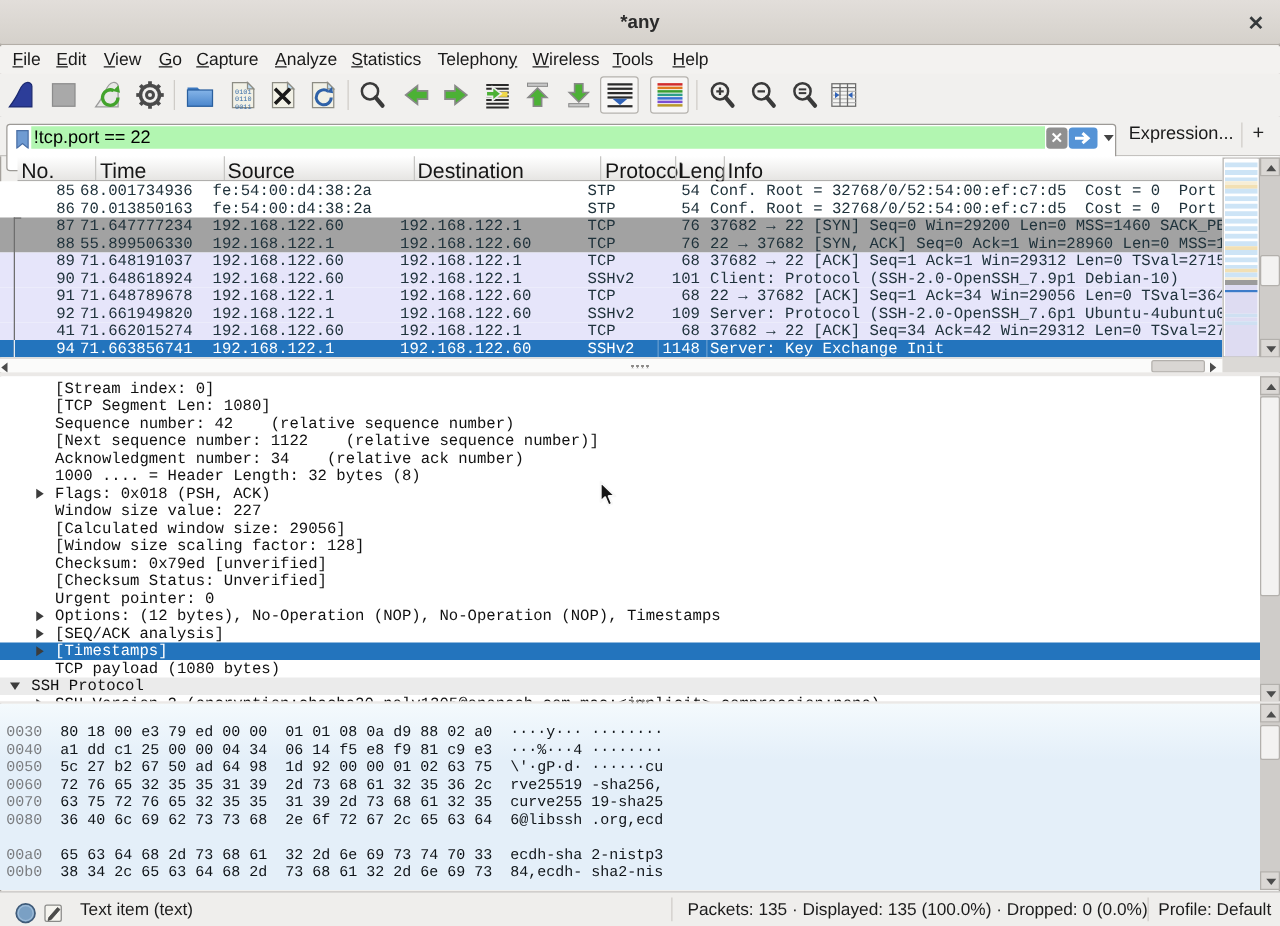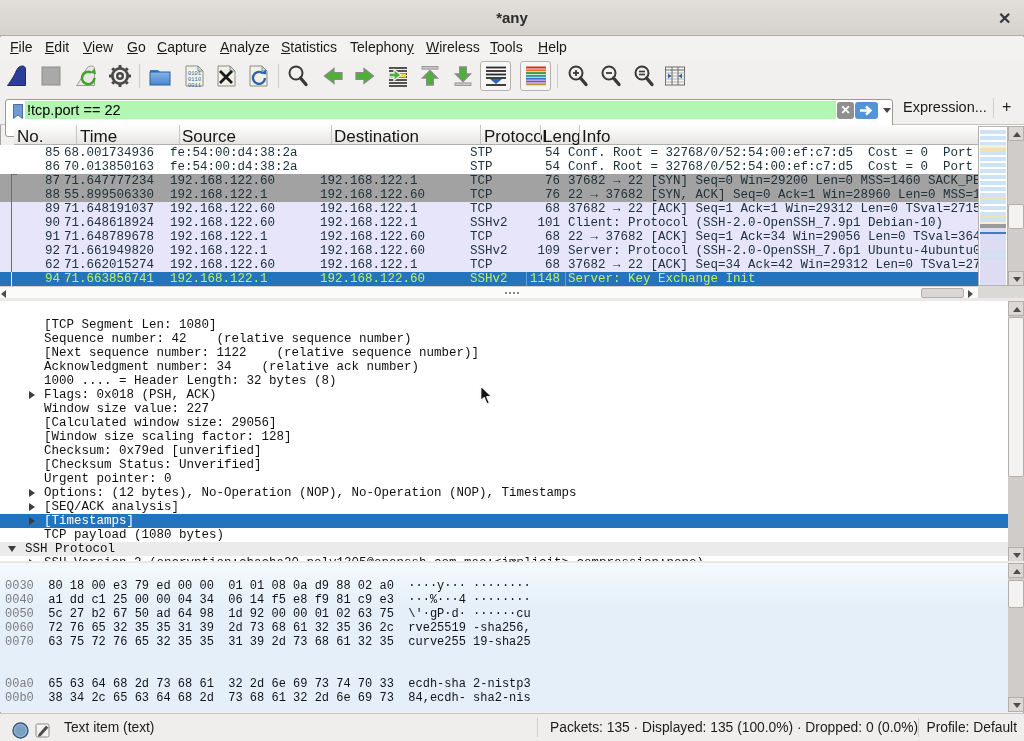--- a/index.html
+++ b/index.html
@@ -47,21 +47,21 @@
 .cno{position:absolute;left:0;top:0;width:60px;text-align:right;}
 .ctime{position:absolute;left:64px;top:0;}
 .csrc{position:absolute;left:170px;top:0;}
 .cdst{position:absolute;left:320px;top:0;}
 .cproto{position:absolute;left:470px;top:0;}
 .clen{position:absolute;left:500px;top:0;width:60px;text-align:right;}
 .cinfo{position:absolute;left:568px;top:0;width:410px;overflow:hidden;}
 .r-white{background:#ffffff;}
 .r-gray{background:#a2a2a2;}
 .r-lav{background:#e6e5fa;}
-.r-sel{background:#2374bd;color:#bef264;}
+.r-sel{background:#2374bd;color:#ffffff;}
 
 #bracket{left:11px;top:174px;width:1px;height:112px;background:#6e6e6e;}
 #brackettop{left:11px;top:174px;width:6px;height:1px;background:#6e6e6e;}
 
 #minimap{left:978px;top:126px;width:30px;height:160px;background:#fff;border:1px solid #b5b3b0;box-sizing:border-box;}
 
 .sb-v{width:16px;background:#cfccc9;}
 .sb-btn{position:absolute;left:0;width:16px;height:15px;background:#dbd8d5;border:1px solid #b3b0ac;box-sizing:border-box;}
 .sb-thumb{position:absolute;left:0;width:16px;background:#f3f2f1;border:1px solid #b3b0ac;box-sizing:border-box;border-radius:2px;}
 .arr{position:absolute;width:0;height:0;}
@@ -274,21 +274,21 @@
 
   <div class="abs" id="plist">
       <div class="prow r-white" style="top:1px"><span class="cno">85</span><span class="ctime">68.001734936</span><span class="csrc">fe:54:00:d4:38:2a</span><span class="cdst"></span><span class="cproto">STP</span><span class="clen">54</span><span class="cinfo">Conf. Root = 32768/0/52:54:00:ef:c7:d5  Cost = 0  Port = 0x8003</span></div>
       <div class="prow r-white" style="top:15px"><span class="cno">86</span><span class="ctime">70.013850163</span><span class="csrc">fe:54:00:d4:38:2a</span><span class="cdst"></span><span class="cproto">STP</span><span class="clen">54</span><span class="cinfo">Conf. Root = 32768/0/52:54:00:ef:c7:d5  Cost = 0  Port = 0x8003</span></div>
       <div class="prow r-gray" style="top:29px"><span class="cno">87</span><span class="ctime">71.647777234</span><span class="csrc">192.168.122.60</span><span class="cdst">192.168.122.1</span><span class="cproto">TCP</span><span class="clen">76</span><span class="cinfo">37682 → 22 [SYN] Seq=0 Win=29200 Len=0 MSS=1460 SACK_PERM</span></div>
       <div class="prow r-gray" style="top:43px"><span class="cno">88</span><span class="ctime">55.899506330</span><span class="csrc">192.168.122.1</span><span class="cdst">192.168.122.60</span><span class="cproto">TCP</span><span class="clen">76</span><span class="cinfo">22 → 37682 [SYN, ACK] Seq=0 Ack=1 Win=28960 Len=0 MSS=146</span></div>
       <div class="prow r-lav" style="top:57px"><span class="cno">89</span><span class="ctime">71.648191037</span><span class="csrc">192.168.122.60</span><span class="cdst">192.168.122.1</span><span class="cproto">TCP</span><span class="clen">68</span><span class="cinfo">37682 → 22 [ACK] Seq=1 Ack=1 Win=29312 Len=0 TSval=2715663</span></div>
       <div class="prow r-lav" style="top:71px"><span class="cno">90</span><span class="ctime">71.648618924</span><span class="csrc">192.168.122.60</span><span class="cdst">192.168.122.1</span><span class="cproto">SSHv2</span><span class="clen">101</span><span class="cinfo">Client: Protocol (SSH-2.0-OpenSSH_7.9p1 Debian-10)</span></div>
       <div class="prow r-lav" style="top:85px"><span class="cno">91</span><span class="ctime">71.648789678</span><span class="csrc">192.168.122.1</span><span class="cdst">192.168.122.60</span><span class="cproto">TCP</span><span class="clen">68</span><span class="cinfo">22 → 37682 [ACK] Seq=1 Ack=34 Win=29056 Len=0 TSval=36495</span></div>
       <div class="prow r-lav" style="top:99px"><span class="cno">92</span><span class="ctime">71.661949820</span><span class="csrc">192.168.122.1</span><span class="cdst">192.168.122.60</span><span class="cproto">SSHv2</span><span class="clen">109</span><span class="cinfo">Server: Protocol (SSH-2.0-OpenSSH_7.6p1 Ubuntu-4ubuntu0.3</span></div>
-      <div class="prow r-lav" style="top:113px"><span class="cno">62</span><span class="ctime">71.662015274</span><span class="csrc">192.168.122.60</span><span class="cdst">192.168.122.1</span><span class="cproto">TCP</span><span class="clen">68</span><span class="cinfo">37682 → 22 [ACK] Seq=34 Ack=42 Win=29312 Len=0 TSval=2715</span></div>
+      <div class="prow r-lav" style="top:113px"><span class="cno">41</span><span class="ctime">71.662015274</span><span class="csrc">192.168.122.60</span><span class="cdst">192.168.122.1</span><span class="cproto">TCP</span><span class="clen">68</span><span class="cinfo">37682 → 22 [ACK] Seq=34 Ack=42 Win=29312 Len=0 TSval=2715</span></div>
       <div class="prow r-sel" style="top:127px"><span class="cno">94</span><span class="ctime">71.663856741</span><span class="csrc">192.168.122.1</span><span class="cdst">192.168.122.60</span><span class="cproto">SSHv2</span><span class="clen">1148</span><span class="cinfo">Server: Key Exchange Init</span></div>
     </div>
   <div class="abs" id="bracket"></div>
   <div class="abs" id="brackettop"></div>
   <div class="abs" style="left:11px;top:272px;width:1px;height:14px;background:#e8eef5"></div>
   <div class="abs" style="left:526px;top:272px;width:1px;height:14px;background:rgba(255,255,255,0.3)"></div>
   <div class="abs" style="left:565px;top:272px;width:1px;height:14px;background:rgba(255,255,255,0.3)"></div>
 
   <div class="abs" id="minimap">
       <div style="position:absolute;left:1px;top:0px;width:26px;height:3px;background:#ffffff"></div>
@@ -347,20 +347,21 @@
     <div style="position:absolute;left:1px;top:3px;width:0;height:0;border-top:4px solid transparent;border-bottom:4px solid transparent;border-right:5px solid #4c4c4c"></div>
     <div id="hsb-thumb"></div>
     <div style="position:absolute;left:968px;top:3px;width:0;height:0;border-top:4px solid transparent;border-bottom:4px solid transparent;border-left:5px solid #4c4c4c"></div>
   </div>
   <div class="abs" id="corner1"></div>
 
   <div class="abs split" style="top:298px;height:3px"></div>
   <div class="abs dots" style="left:504px;top:292px"></div>
 
   <div class="abs" id="details">
+      <div class="dline" style="top:3px"><span style="position:absolute;left:44px">[Stream index: 0]</span></div>
       <div class="dline" style="top:17px"><span style="position:absolute;left:44px">[TCP Segment Len: 1080]</span></div>
       <div class="dline" style="top:31px"><span style="position:absolute;left:44px">Sequence number: 42    (relative sequence number)</span></div>
       <div class="dline" style="top:45px"><span style="position:absolute;left:44px">[Next sequence number: 1122    (relative sequence number)]</span></div>
       <div class="dline" style="top:59px"><span style="position:absolute;left:44px">Acknowledgment number: 34    (relative ack number)</span></div>
       <div class="dline" style="top:73px"><span style="position:absolute;left:44px">1000 .... = Header Length: 32 bytes (8)</span></div>
       <div class="dline" style="top:87px"><span class="exp" style="left:29px"></span><span style="position:absolute;left:44px">Flags: 0x018 (PSH, ACK)</span></div>
       <div class="dline" style="top:101px"><span style="position:absolute;left:44px">Window size value: 227</span></div>
       <div class="dline" style="top:115px"><span style="position:absolute;left:44px">[Calculated window size: 29056]</span></div>
       <div class="dline" style="top:129px"><span style="position:absolute;left:44px">[Window size scaling factor: 128]</span></div>
       <div class="dline" style="top:143px"><span style="position:absolute;left:44px">Checksum: 0x79ed [unverified]</span></div>
@@ -387,20 +388,21 @@
   <div class="abs split" style="top:561px;height:2px">
       <div class="dots" style="top:-1px"></div>
     </div>
 
   <div class="abs" id="hexpane">
       <div class="xline" style="top:16px"><span class="off">0030</span>  80 18 00 e3 79 ed 00 00  01 01 08 0a d9 88 02 a0  ····y··· ········</div>
       <div class="xline" style="top:30px"><span class="off">0040</span>  a1 dd c1 25 00 00 04 34  06 14 f5 e8 f9 81 c9 e3  ···%···4 ········</div>
       <div class="xline" style="top:44px"><span class="off">0050</span>  5c 27 b2 67 50 ad 64 98  1d 92 00 00 01 02 63 75  \'·gP·d· ······cu</div>
       <div class="xline" style="top:58px"><span class="off">0060</span>  72 76 65 32 35 35 31 39  2d 73 68 61 32 35 36 2c  rve25519 -sha256,</div>
       <div class="xline" style="top:72px"><span class="off">0070</span>  63 75 72 76 65 32 35 35  31 39 2d 73 68 61 32 35  curve255 19-sha25</div>
+      <div class="xline" style="top:86px"><span class="off">0080</span>  36 40 6c 69 62 73 73 68  2e 6f 72 67 2c 65 63 64  6@libssh .org,ecd</div>
       <div class="xline" style="top:114px"><span class="off">00a0</span>  65 63 64 68 2d 73 68 61  32 2d 6e 69 73 74 70 33  ecdh-sha 2-nistp3</div>
       <div class="xline" style="top:128px"><span class="off">00b0</span>  38 34 2c 65 63 64 68 2d  73 68 61 32 2d 6e 69 73  84,ecdh- sha2-nis</div>
     </div>
 
   <div class="abs sb-v" style="left:1008px;top:563px;height:149px;">
     <div class="sb-btn" style="top:0">
         <div class="arr arr-up"></div>
       </div>
     <div class="sb-thumb" style="top:17px;height:28px"></div>
     <div class="sb-btn" style="top:134px">

